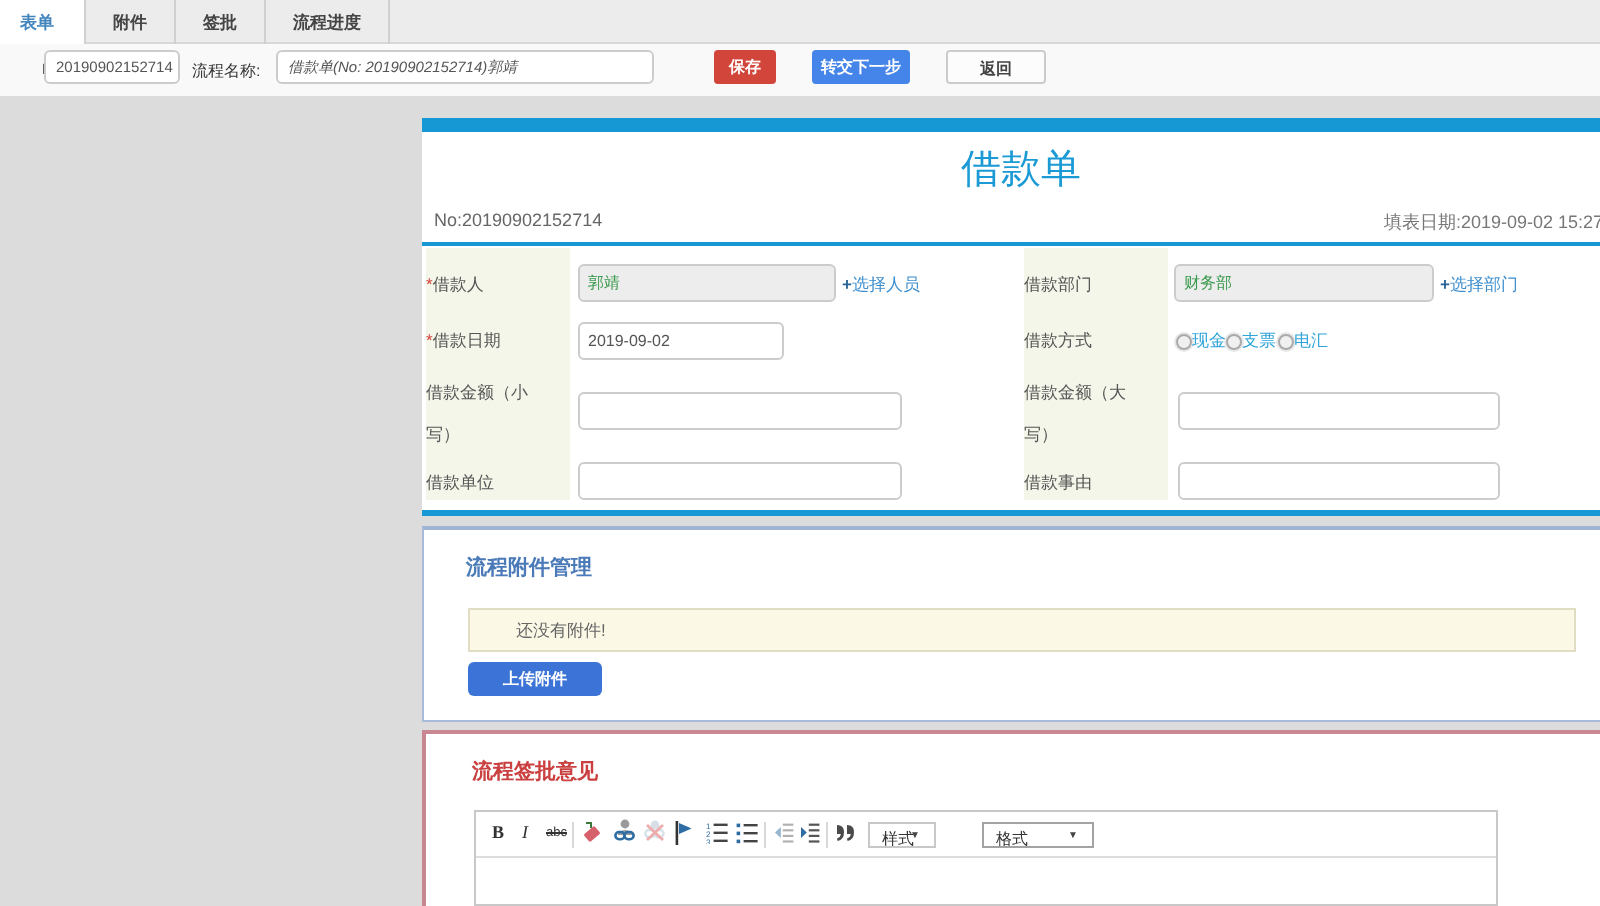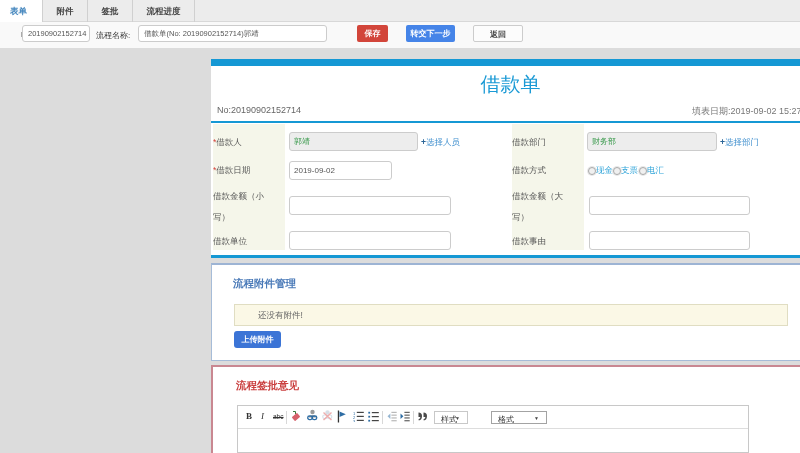--- a/index.html
+++ b/index.html
@@ -39,21 +39,21 @@
 <div id="tabbar" class="abs"></div>
 <div class="tab active abs" style="left:0; width:43px; text-indent:-5px;">表单</div>
 <div class="tab abs" style="left:43px; width:45px;">附件</div>
 <div class="tab abs" style="left:88px; width:45px;">签批</div>
 <div class="tab abs" style="left:133px; width:62px;">流程进度</div>
 
 <div id="toolbar" class="abs"></div>
 <span class="lbl abs" style="left:5px; top:30px; font-size:7.5px; color:#333;padding-left:16px;">No:</span>
 <div class="tinput" style="left:22px; width:68px;">20190902152714</div>
 <span class="lbl abs" style="left:96px; top:30px; font-size:8px; color:#333;">流程名称:</span>
-<div class="tinput" style="left:138px; width:189px;">借款单(No: 20190902152714)郭靖</div>
+<div class="tinput" style="left:138px; width:189px;font-style:italic;">借款单(No: 20190902152714)郭靖</div>
 <div class="tbtn" style="left:357px; width:31px; background:#d2453a;">保存</div>
 <div class="tbtn" style="left:406px; width:49px; background:#4584e8;">转交下一步</div>
 <div class="tbtn" style="left:473px; width:50px; background:#fcfcfc; border:1px solid #ccc; color:#444;">返回</div>
 
 <div id="panel1" class="abs"></div>
 <div class="abs" style="left:211px; top:71px; width:599px; text-align:center; font-size:20px; color:#1b9ad5;">借款单</div>
 <div class="abs" style="left:217px; top:105px; font-size:9px; color:#666;">No:20190902152714</div>
 <div class="abs" style="left:692px; top:105px; font-size:9px; color:#777; white-space:nowrap;">填表日期:2019-09-02 15:27:14</div>
 <div class="abs" style="left:211px; top:121px; width:589px; height:2px; background:#1598d4;"></div>
 
@@ -85,21 +85,21 @@
 
 <div class="flabel" style="left:213px; top:236px; width:72px;">借款单位</div>
 <div class="inp" style="left:289px; top:231px; width:162px;"></div>
 <div class="flabel" style="left:512px; top:236px; width:72px;">借款事由</div>
 <div class="inp" style="left:589px; top:231px; width:161px;"></div>
 
 <div id="panel2" class="abs"></div>
 <div class="abs" style="left:233px; top:277px; font-size:10.5px; font-weight:bold; color:#4a7ab8;">流程附件管理</div>
 <div class="abs" style="left:234px; top:304px; width:554px; height:22px; background:#fbf8e6; border:1px solid #e0ddc2;"></div>
 <div class="abs" style="left:258px; top:310px; font-size:8.5px; color:#666;">还没有附件!</div>
-<div class="abs" style="left:234px; top:331px; width:47px; height:17px; background:#3b74d6; border-radius:3px; color:#fff; font-size:8px; font-weight:bold; text-align:center; line-height:17px;">上传附件</div>
+<div class="abs" style="left:234px; top:331px; width:67px; height:17px; background:#3b74d6; border-radius:3px; color:#fff; font-size:8px; font-weight:bold; text-align:center; line-height:17px;">上传附件</div>
 
 <div id="panel3" class="abs"></div>
 <div class="abs" style="left:236px; top:379px; font-size:10.5px; font-weight:bold; color:#ca3f3f;">流程签批意见</div>
 
 <div class="abs" style="left:237px; top:405px; width:512px; height:48px; background:#fff; border:1px solid #c8c8c8;"></div>
 <div class="abs" style="left:238px; top:428px; width:510px; height:1px; background:#dddddd;"></div>
 
 <span class="abs" style="left:246px; top:411px; font-family:'Liberation Serif',serif; font-weight:bold; font-size:9px; color:#333;">B</span>
 <span class="abs" style="left:261px; top:411px; font-family:'Liberation Serif',serif; font-style:italic; font-size:9px; color:#333;">I</span>
 <span class="abs" style="left:273px; top:413px; font-size:6.5px; color:#333; text-decoration:line-through;">abc</span>

